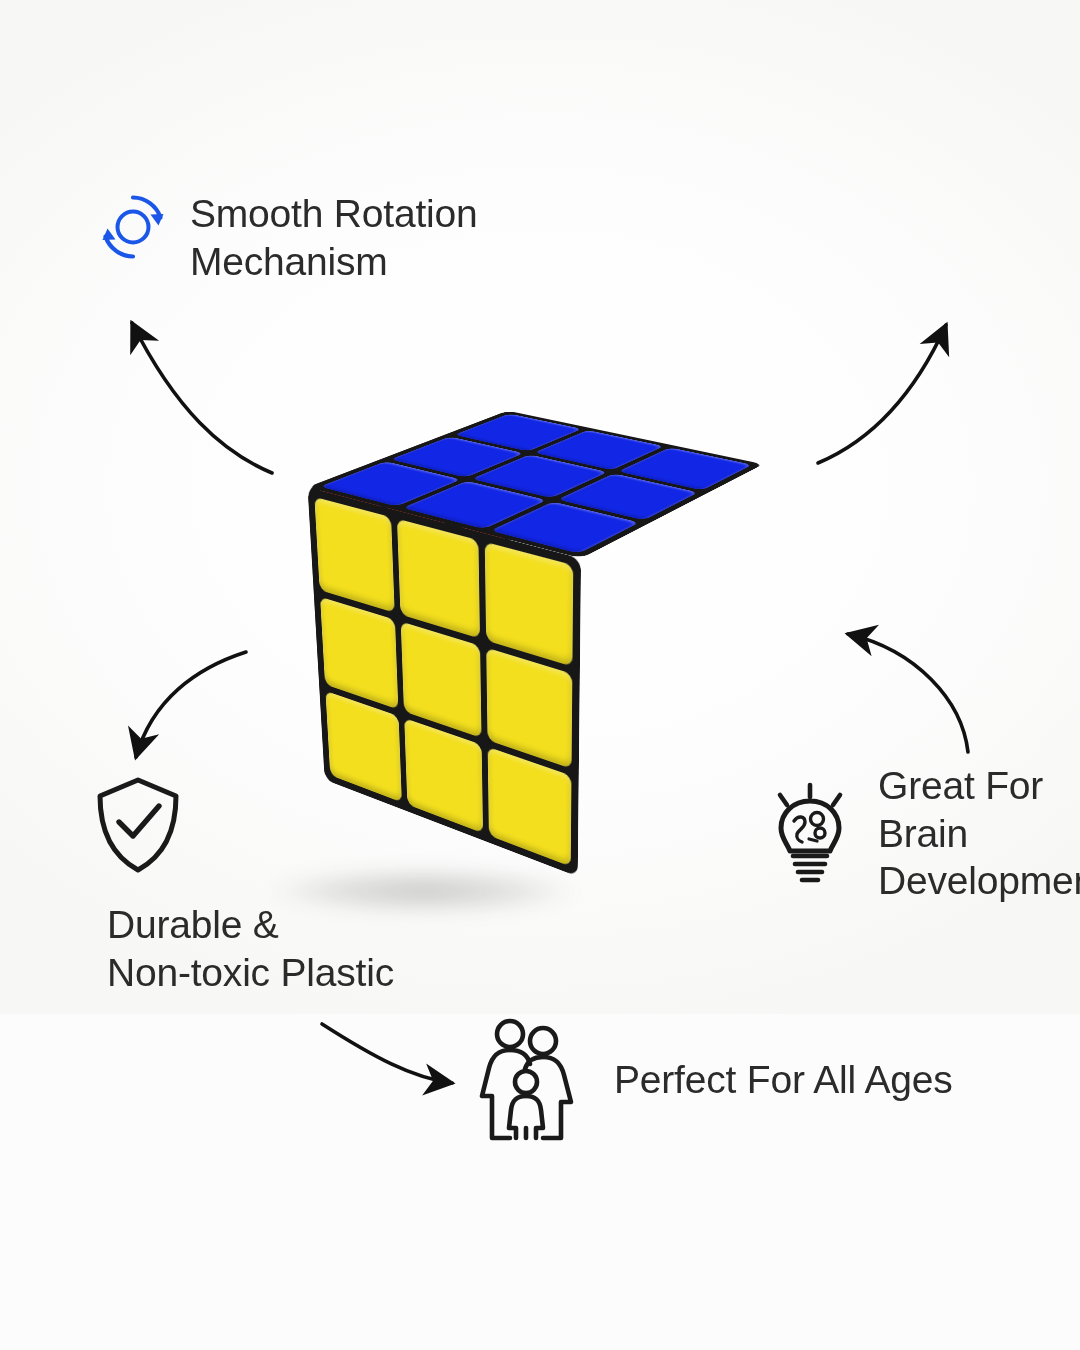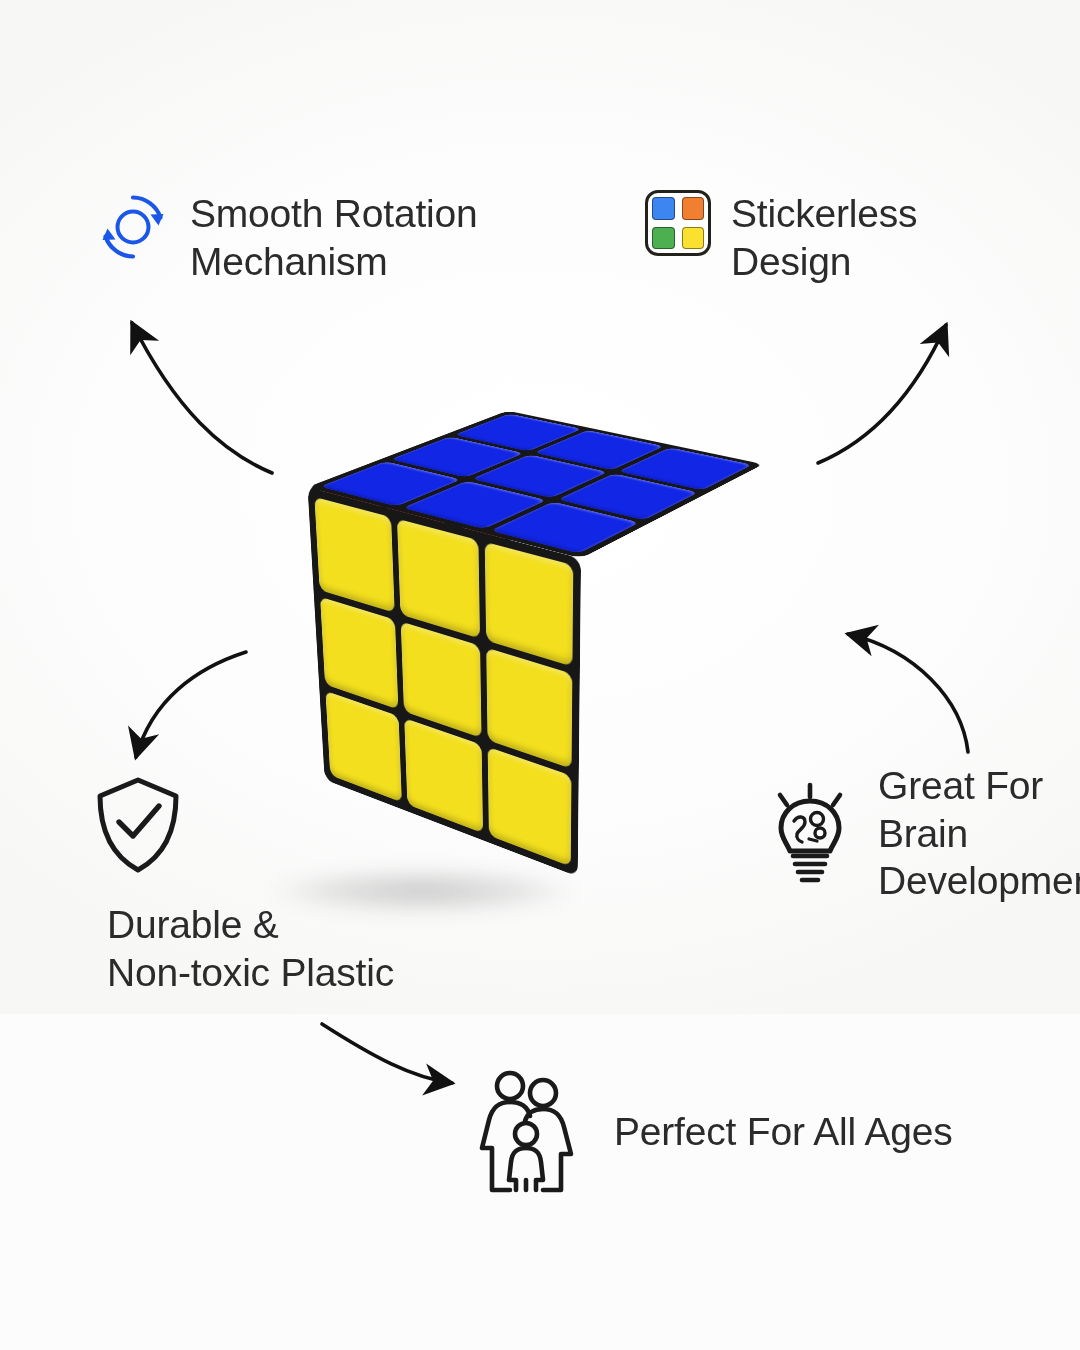--- a/index.html
+++ b/index.html
@@ -49,21 +49,21 @@
     letter-spacing: -0.2px;
     white-space: pre-line;
   }
 
   
   #feat-rotation   { left: 96px;  top: 190px; }
   #feat-stickerless{ left: 645px; top: 190px; }
 
   #feat-durable    { left: 92px;  top: 775px; flex-direction: column; gap: 26px; align-items: flex-start; }
   #feat-brain      { left: 760px; top: 762px; flex-direction: row; gap: 18px; align-items: center; }
-  #feat-ages       { left: 472px; top: 1068px; align-items: center; gap: 22px; }
+  #feat-ages       { left: 472px; top: 1016px; align-items: center; gap: 22px; }
 
   #feat-durable .ftext { font-size: 39px; margin-left: 15px; }
   #feat-brain .ftext   { font-size: 39px; text-align: left; }
   #feat-ages .ftext    { font-size: 39px; }
 
   
   .cube-stage {
     position: absolute;
     left: 250px;
     top: 318px;
@@ -202,30 +202,20 @@
       <circle cx="37" cy="37" r="15.5" fill="none" stroke="#1a56e8" stroke-width="4"></circle>
       <path d="M37 7.5 A29.5 29.5 0 0 1 64.5 27.5" fill="none" stroke="#1a56e8" stroke-width="4.2" stroke-linecap="round"></path>
       <path d="M37 66.5 A29.5 29.5 0 0 1 9.5 46.5" fill="none" stroke="#1a56e8" stroke-width="4.2" stroke-linecap="round"></path>
       <path d="M54.5 24.5 L67.5 24 L62.5 35.5 Z" fill="#1a56e8"></path>
       <path d="M19.5 49.5 L6.5 50 L11.5 38.5 Z" fill="#1a56e8"></path>
     </svg>
     <div class="ftext">Smooth Rotation
 Mechanism</div>
   </div>
 
-  <div class="feature" id="feat-stickerless">
-    <div class="sl-icon">
-      <i style="background:#3d85f0"></i>
-      <i style="background:#f08030"></i>
-      <i style="background:#4cb050"></i>
-      <i style="background:#fae130"></i>
-    </div>
-    <div class="ftext">Stickerless
-Design</div>
-  </div>
 
   <div class="feature" id="feat-durable">
     <svg class="ficon" width="92" height="100" viewBox="0 0 92 100">
       <path d="M46 5 L84 21 C84 58 70 82 46 95 C22 82 8 58 8 21 Z" fill="none" stroke="#1a1a1a" stroke-width="5" stroke-linejoin="round" stroke-linecap="round"></path>
       <path d="M27 47 L41 61 L67 31" fill="none" stroke="#1a1a1a" stroke-width="5.4" stroke-linecap="round" stroke-linejoin="round"></path>
     </svg>
     <div class="ftext">Durable &amp;
 Non-toxic Plastic</div>
   </div>
 

